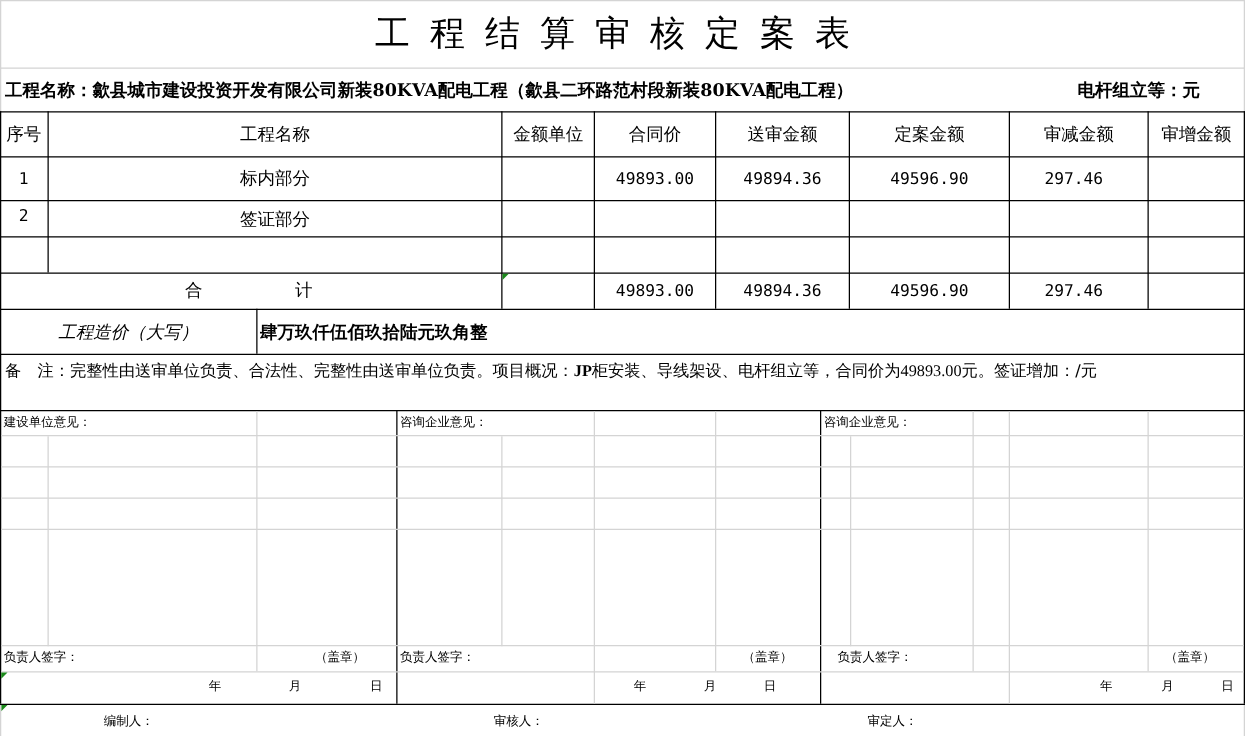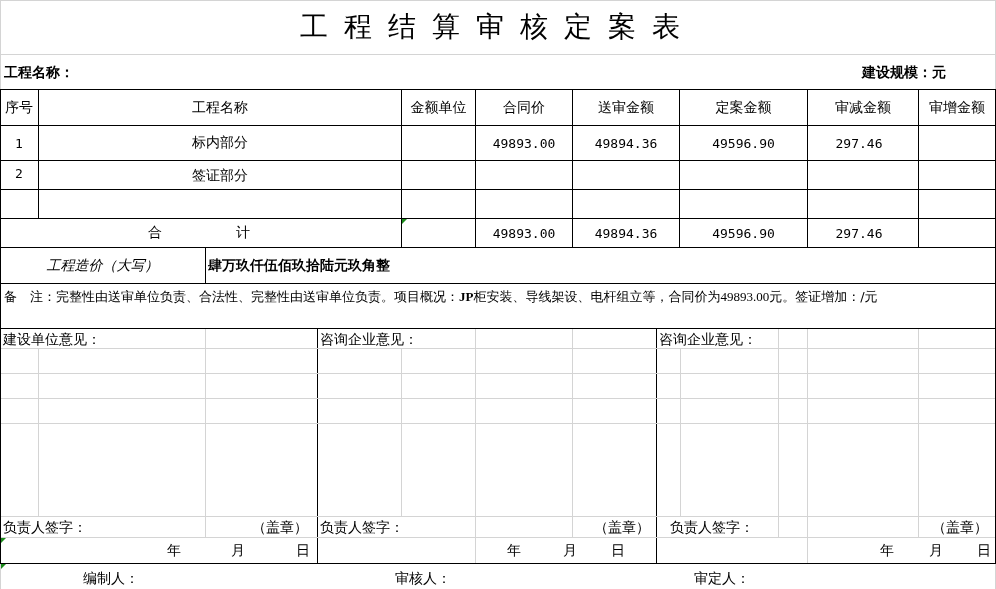--- a/index.html
+++ b/index.html
@@ -38,36 +38,37 @@
   }
   .note {
     position: absolute; left: 4px; top: 286px; width: 990px;
     font-size: 13px; line-height: 21px;
   }
   .note .num { font-family: "Liberation Serif", serif; font-size: 13px; }
   .tri {
     position: absolute; width: 0; height: 0;
     border-top: 5px solid #1a8a1a; border-right: 5px solid transparent;
   }
-  .small { font-size: 14px; position: absolute; white-space: nowrap; }
+  .small { font-size: 10px; position: absolute; white-space: nowrap; }
 </style>
 </head>
 <body>
 
 <div class="ghl" style="left:0;top:0;width:996px;"></div>
 <div class="ghl" style="left:0;top:54px;width:996px;"></div>
 <div class="gvl" style="left:995px;top:0;height:589px;"></div>
 <div class="gvl" style="left:0;top:0;height:90px;"></div>
 
 <div class="title">工程结算审核定案表</div>
 
 <div class="projline">
   <span>工程名称：</span>
+    <span>歙县城市建设投资开发有限公司新装80KVA配电工程（歙县二环路范村段新装80KVA配电工程）</span>
 </div>
-<div class="unit">建设规模：元</div>
+<div class="unit">电杆组立等：元</div>
 
 <div class="hl" style="left:0;top:89px;width:996px;"></div>
 <div class="hl" style="left:0;top:125px;width:996px;"></div>
 <div class="hl" style="left:0;top:160px;width:996px;"></div>
 <div class="hl" style="left:0;top:189px;width:996px;"></div>
 <div class="hl" style="left:0;top:218px;width:996px;"></div>
 <div class="hl" style="left:0;top:247px;width:996px;"></div>
 <div class="hl" style="left:0;top:283px;width:996px;"></div>
 <div class="hl" style="left:0;top:328px;width:996px;"></div>
 <div class="hl" style="left:0;top:563px;width:996px;"></div>

